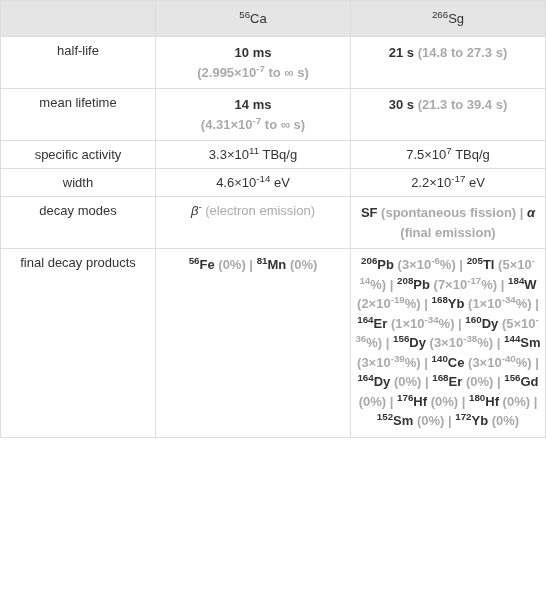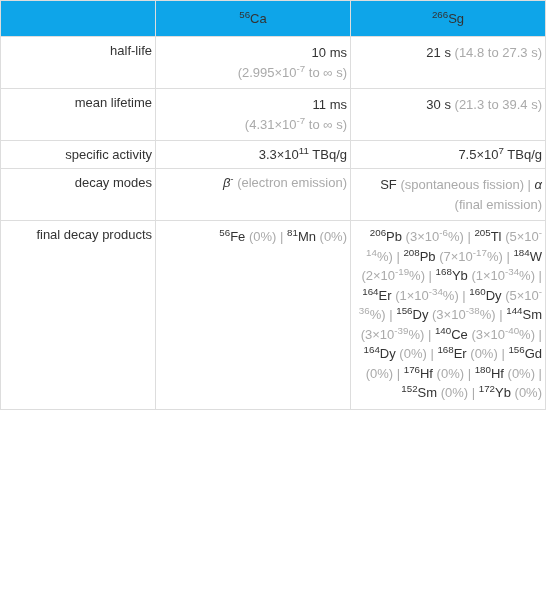--- a/index.html
+++ b/index.html
@@ -16,25 +16,25 @@
     }
     table {
       border-collapse: collapse;
       width: 100%;
       table-layout: fixed;
     }
     td, th {
       border: 1px solid #ddd;
       padding: 6px 3px;
       vertical-align: top;
-      text-align: right;
+      text-align: center;
     }
     th {
       font-weight: normal;
-      background: #0ea5e9;
+      background: #e5e5e5;
     }
     .col-label {
       width: 155px;
     }
     .col-a {
       width: 195px;
     }
     .col-b {
       width: 195px;
     }
@@ -50,20 +50,21 @@
       vertical-align: super;
       line-height: 0;
     }
     .isotope-sup {
       font-size: 0.75em;
       position: relative;
       top: -0.5em;
     }
     .val-block {
       line-height: 1.5;
+      font-weight: bold;
     }
   </style>
 </head>
 <body>
 
 <table>
   <colgroup>
     <col class="col-label">
     <col class="col-a">
     <col class="col-b">
@@ -86,39 +87,48 @@
       <span class="gray"><span>(2.995×10</span><sup>-7</sup><span> to ∞ s)</span></span>
     </td>
     <td class="val-block">
       <span>21 s</span><span class="gray"> (14.8 to 27.3 s)</span>
     </td>
   </tr>
 
   <tr>
     <td>mean lifetime</td>
     <td class="val-block">
-      <span>11 ms</span><br>
+      <span>14 ms</span><br>
       <span class="gray"><span>(4.31×10</span><sup>-7</sup><span> to ∞ s)</span></span>
     </td>
     <td class="val-block">
       <span>30 s</span><span class="gray"> (21.3 to 39.4 s)</span>
     </td>
   </tr>
 
 
   <tr>
     <td>specific activity</td>
     <td>
       <span>3.3×10</span><sup>11</sup><span> TBq/g</span>
     </td>
     <td>
       <span>7.5×10</span><sup>7</sup><span> TBq/g</span>
     </td>
   </tr>
 
+  <tr>
+    <td>width</td>
+    <td>
+      <span>4.6×10</span><sup>-14</sup><span> eV</span>
+    </td>
+    <td>
+      <span>2.2×10</span><sup>-17</sup><span> eV</span>
+    </td>
+  </tr>
 
   <tr>
     <td>decay modes</td>
     <td>
       <i>β</i><sup>-</sup><span class="gray"> (electron emission)</span>
     </td>
     <td class="val-block">
       <span>SF</span><span class="gray"> (spontaneous fission)</span><span class="gray"> | </span><i>α</i><span class="gray"> (final emission)</span>
     </td>
   </tr>

